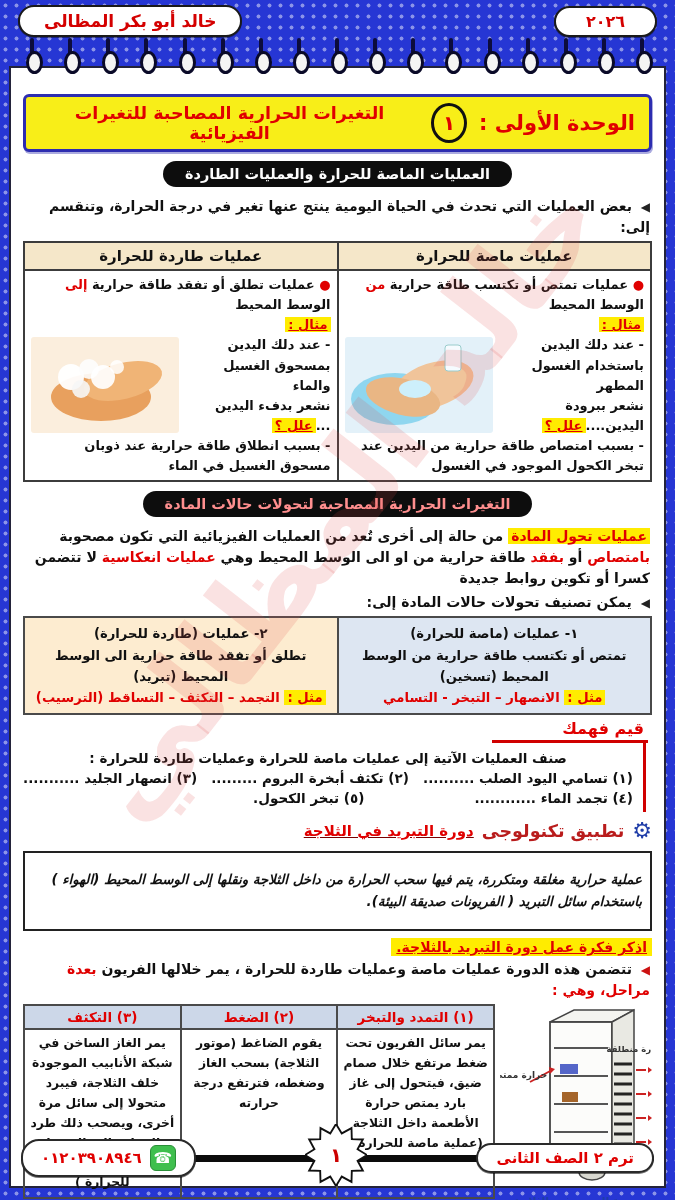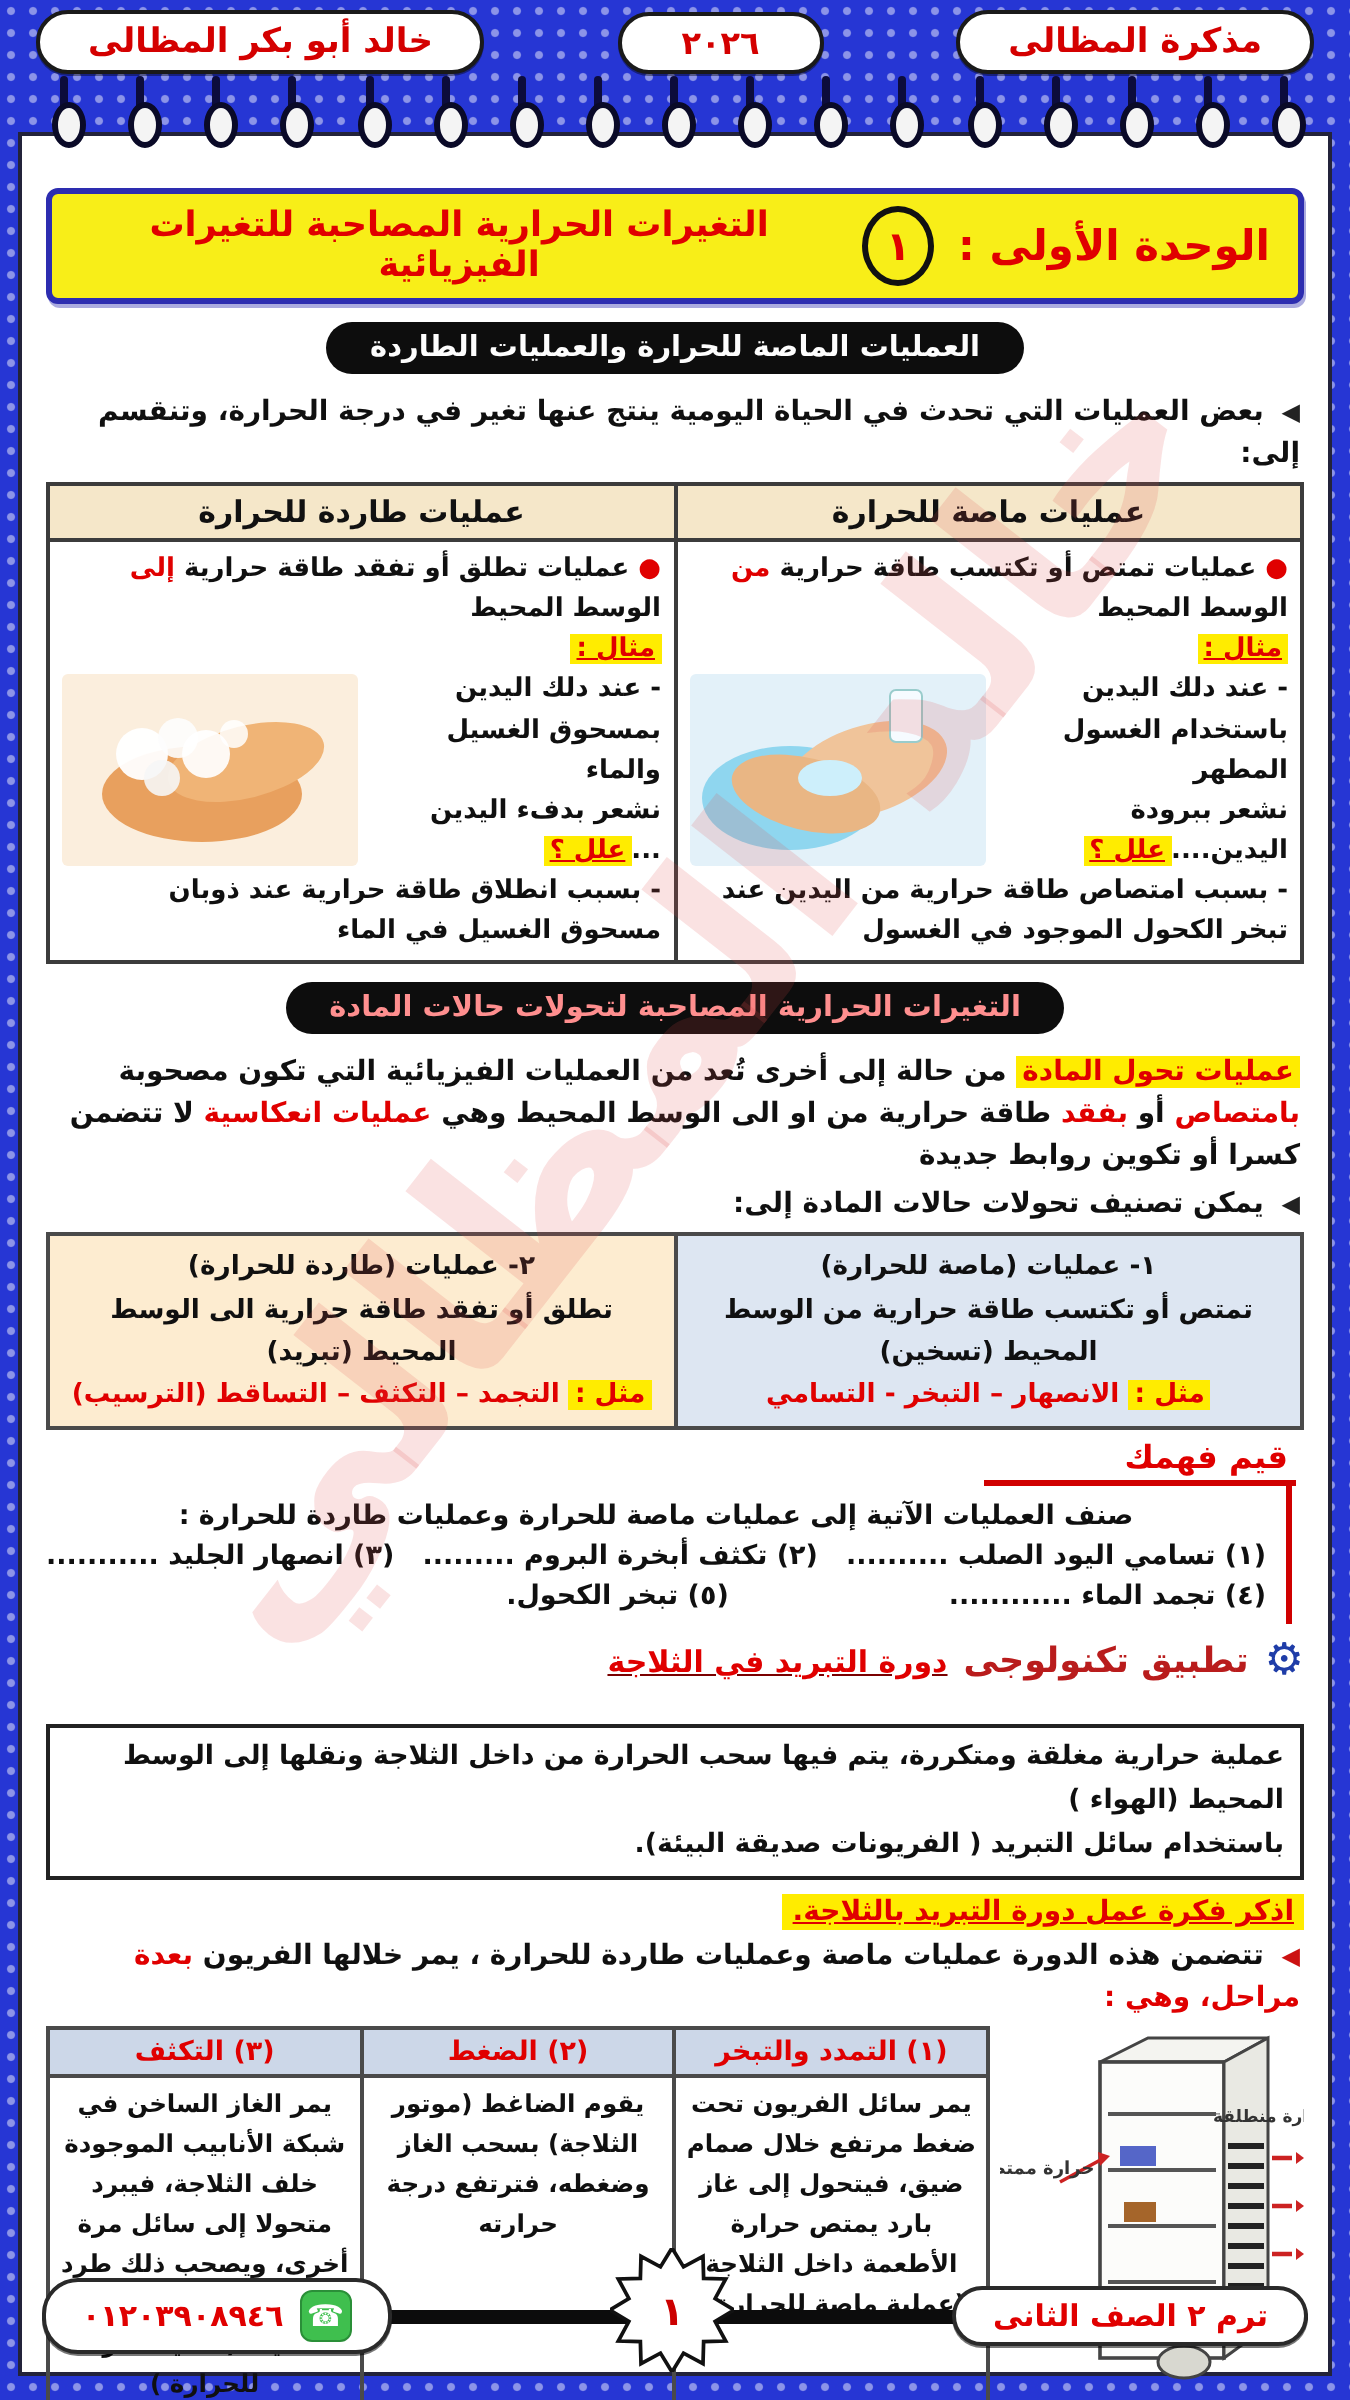--- a/index.html
+++ b/index.html
@@ -56,21 +56,21 @@
   .assess{margin-top:4px;}
   .assess-title{color:#e00000;font-weight:bold;font-size:16px;width:max-content;border-bottom:3px solid #d00000;padding:0 4px 2px 70px;margin-right:4px;}
   .assess-body{border-right:3px solid #d00000;margin-right:6px;padding:3px 10px 2px 0;}
   .assess-row{display:flex;justify-content:space-between;font-weight:bold;font-size:13.5px;margin:4px 0;color:#101010;}
   .assess-row.second{justify-content:flex-start;gap:110px;}
   
   .tech-head{display:flex;align-items:center;gap:8px;margin-top:8px;}
   .gear{color:#1f3da8;font-size:22px;line-height:1;}
   .tech-label{color:#b91c1c;font-weight:bold;font-size:17.5px;}
   .tech-title{color:#e00000;font-weight:bold;font-size:15px;text-decoration:underline;text-decoration-color:#7a0000;}
-  .defbox{border:2px solid #222;padding:4px 8px;font-weight:bold;font-size:13.4px;line-height:1.65;margin-top:20px;color:#101010;}
+  .defbox{border:2px solid #222;padding:16px 8px;font-weight:bold;font-size:13.4px;line-height:1.65;margin-top:9px;color:#101010;font-style:italic;}
   .q{background:#ffec00;color:#e00000;font-weight:bold;font-size:14px;text-decoration:underline;width:fit-content;padding:1px 5px;margin:7px 0 3px 0;}
   
   .stage-wrap{display:flex;gap:5px;margin-top:3px;align-items:flex-start;}
   .fridge{width:152px;flex:none;text-align:center;}
   .fridge-caption{color:#1f3da8;font-weight:bold;font-size:11px;margin-top:1px;}
   .t2{flex:1;border:2px solid #4a4a4a;}
   .t2 th{background:#ccd7e8;color:#e00000;font-size:13.5px;border:2px solid #4a4a4a;padding:3px;}
   .t2 td{border:2px solid #4a4a4a;font-size:12.3px;font-weight:bold;padding:4px 5px;text-align:center;vertical-align:top;line-height:1.62;color:#101010;width:33.3%;}
   
   .footer{position:absolute;left:10px;right:10px;bottom:8px;height:40px;z-index:6;display:flex;align-items:center;justify-content:space-between;}
@@ -78,21 +78,20 @@
   .fpill{position:relative;background:#fff;border:2.5px solid #2a2a2a;border-radius:18px;padding:4px 18px;color:#e00000;font-weight:bold;font-size:15px;display:flex;align-items:center;gap:8px;box-shadow:0 1px 0 #0008;}
   .wa{width:24px;height:24px;background:#3fbf4e;border-radius:6px;color:#fff;display:flex;align-items:center;justify-content:center;font-size:15px;border:1.5px solid #2a8f38;}
   .star{position:relative;width:62px;height:62px;margin-top:-6px;}
   
   .watermark{position:absolute;top:430px;left:-50px;width:780px;text-align:center;transform:rotate(-52deg);color:rgba(226,72,72,0.16);font-size:118px;font-weight:bold;z-index:3;pointer-events:none;white-space:nowrap;}
 </style>
 </head>
 <body>
 
 <div class="badges">
-  <span class="badge">مذكرة المظالى</span>
   <span class="badge small">٢٠٢٦</span>
   <span class="badge">خالد أبو بكر المظالى</span>
 </div>
 
 <div class="spiral">
     <span class="loop"></span>
     <span class="loop"></span>
     <span class="loop"></span>
     <span class="loop"></span>
     <span class="loop"></span>

